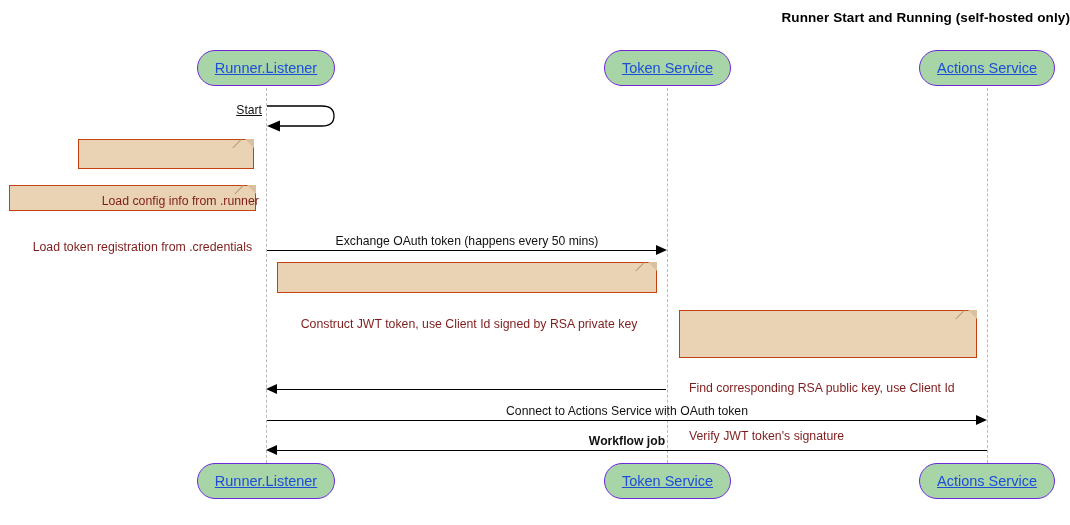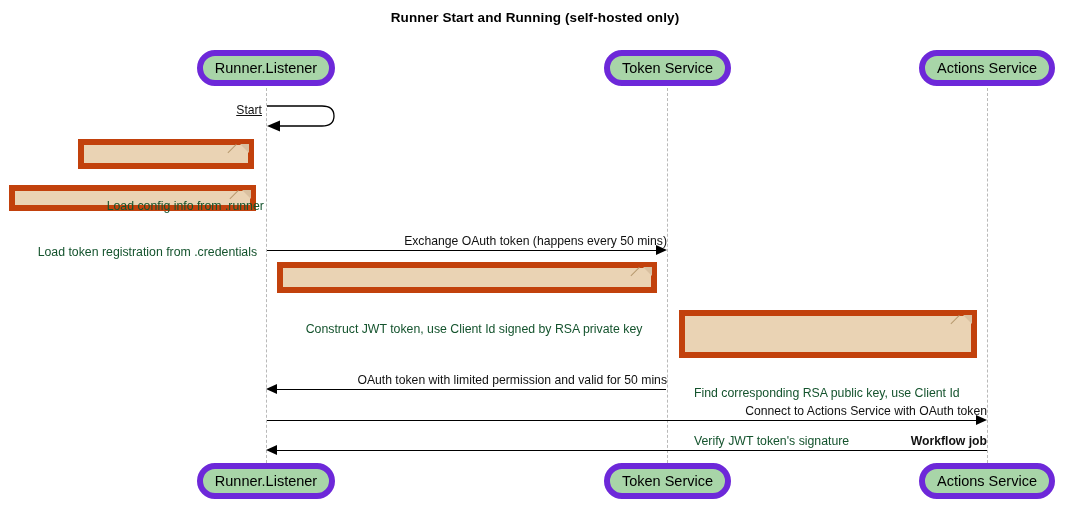--- a/index.html
+++ b/index.html
@@ -20,58 +20,59 @@
     position: absolute;
     left: 0; top: 0;
     width: 1070px;
     height: 525px;
   }
   .diagram-title {
     position: absolute;
     left: 0;
     top: 10px;
     width: 1070px;
-    text-align: center;
+    text-align: right;
     font-size: 13.5px;
     font-weight: bold;
     color: #000;
     letter-spacing: 0.1px;
   }
 
   
   .participant {
     position: absolute;
     height: 36px;
     border-radius: 18px;
     background: #a8d5a8;
-    border: 6px solid #6d28d9;
+    border: 1px solid #6d28d9;
     display: flex;
     align-items: center;
     justify-content: center;
     box-sizing: border-box;
     font-size: 14.5px;
-    color: #000000;
+    color: #1d4ed8;
     white-space: nowrap;
+    text-decoration: underline;
   }
 
   
   .lifeline {
     position: absolute;
     width: 0;
     border-left: 1px dashed #b9b9b9;
   }
 
   
   .note {
     position: absolute;
     background: #ead3b4;
-    border: 6px solid #c2410c;
+    border: 1px solid #c2410c;
     box-sizing: border-box;
     font-size: 12.3px;
-    color: #14532d;
+    color: #7f1d1d;
     line-height: 16px;
     padding: 5px 9px 5px 9px;
     white-space: pre;
   }
   .note .fold {
     position: absolute;
     right: -1px;
     top: -1px;
     width: 0;
     height: 0;
@@ -95,21 +96,21 @@
   .msg-line {
     position: absolute;
     height: 0;
     border-top: 1.3px solid #000;
   }
   .msg-label {
     position: absolute;
     font-size: 12.2px;
     color: #111;
     white-space: nowrap;
-    text-align: right;
+    text-align: center;
   }
   .arrowhead {
     position: absolute;
     width: 0;
     height: 0;
   }
   .arrowhead.right {
     border-top: 5.5px solid transparent;
     border-bottom: 5.5px solid transparent;
     border-left: 11px solid #000;
@@ -177,21 +178,20 @@
     <span class="note-text" style="display:block;">Find corresponding RSA public key, use Client Id</span>
     <span class="note-text" style="display:block;">Verify JWT token's signature</span>
   </div>
 
   <div class="note" style="left:277px; top:262px; width:380px; height:31px;">
     <span class="fold"></span>
     <span class="fold-edge"></span>
     <span class="note-text">Construct JWT token, use Client Id signed by RSA private key</span>
   </div>
 
-  <div class="msg-label" style="left:267px; top:373px; width:400px;">OAuth token with limited permission and valid for 50 mins</div>
   <div class="msg-line" style="left:277px; top:389px; width:389px;"></div>
   <div class="arrowhead left" style="left:266px; top:384px;"></div>
 
   <div class="msg-label" style="left:267px; top:404px; width:720px;">Connect to Actions Service with OAuth token</div>
   <div class="msg-line" style="left:267px; top:420px; width:709px;"></div>
   <div class="arrowhead right" style="left:976px; top:415px;"></div>
 
   <div class="msg-label" style="left:267px; top:434px; width:720px;font-weight:bold;">Workflow job</div>
   <div class="msg-line" style="left:277px; top:450px; width:710px;"></div>
   <div class="arrowhead left" style="left:266px; top:445px;"></div>

